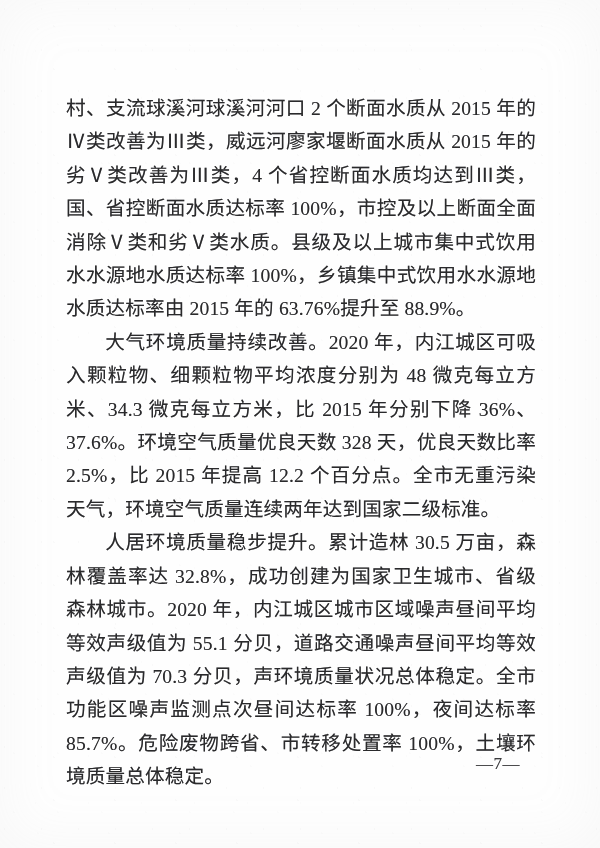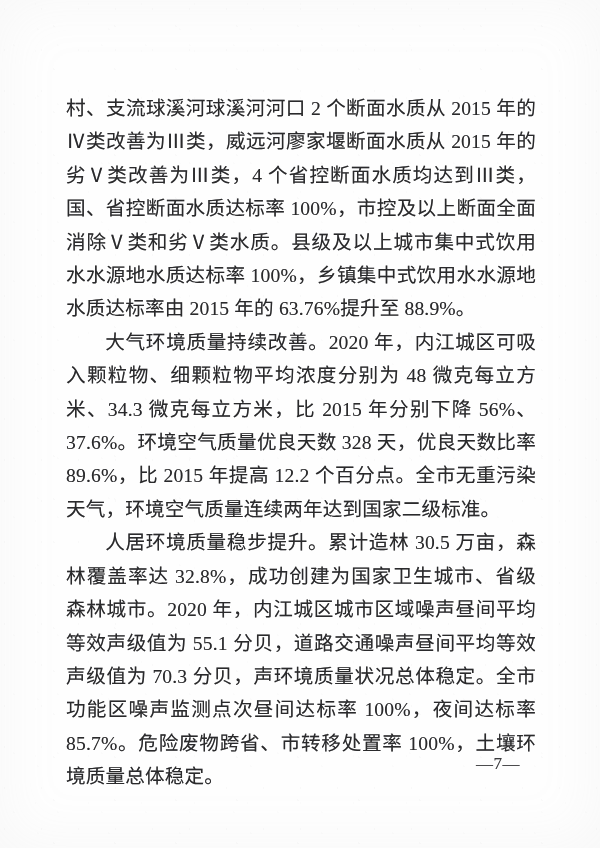--- a/index.html
+++ b/index.html
@@ -85,21 +85,21 @@
 <body>
 
 <div class="page">
 
   <div class="scan-noise"></div>
 
   <div class="text-column">
 
     <p class="para continuation">村、支流球溪河球溪河河口 2 个断面水质从 2015 年的Ⅳ类改善为Ⅲ类，威远河廖家堰断面水质从 2015 年的劣Ⅴ类改善为Ⅲ类，4 个省控断面水质均达到Ⅲ类，国、省控断面水质达标率 100%，市控及以上断面全面消除Ⅴ类和劣Ⅴ类水质。县级及以上城市集中式饮用水水源地水质达标率 100%，乡镇集中式饮用水水源地水质达标率由 2015 年的 63.76%提升至 88.9%。</p>
 
-    <p class="para">大气环境质量持续改善。2020 年，内江城区可吸入颗粒物、细颗粒物平均浓度分别为 48 微克每立方米、34.3 微克每立方米，比 2015 年分别下降 56%、37.6%。环境空气质量优良天数 328 天，优良天数比率 89.6%，比 2015 年提高 12.2 个百分点。全市无重污染天气，环境空气质量连续两年达到国家二级标准。</p>
+    <p class="para">大气环境质量持续改善。2020 年，内江城区可吸入颗粒物、细颗粒物平均浓度分别为 48 微克每立方米、34.3 微克每立方米，比 2015 年分别下降 36%、37.6%。环境空气质量优良天数 328 天，优良天数比率 2.5%，比 2015 年提高 12.2 个百分点。全市无重污染天气，环境空气质量连续两年达到国家二级标准。</p>
 
     <p class="para">人居环境质量稳步提升。累计造林 30.5 万亩，森林覆盖率达 32.8%，成功创建为国家卫生城市、省级森林城市。2020 年，内江城区城市区域噪声昼间平均等效声级值为 55.1 分贝，道路交通噪声昼间平均等效声级值为 70.3 分贝，声环境质量状况总体稳定。全市功能区噪声监测点次昼间达标率 100%，夜间达标率 85.7%。危险废物跨省、市转移处置率 100%，土壤环境质量总体稳定。</p>
 
   </div>
 
   <div class="page-number">
     <span class="pn-inner">—7—</span>
   </div>
 
 </div>

